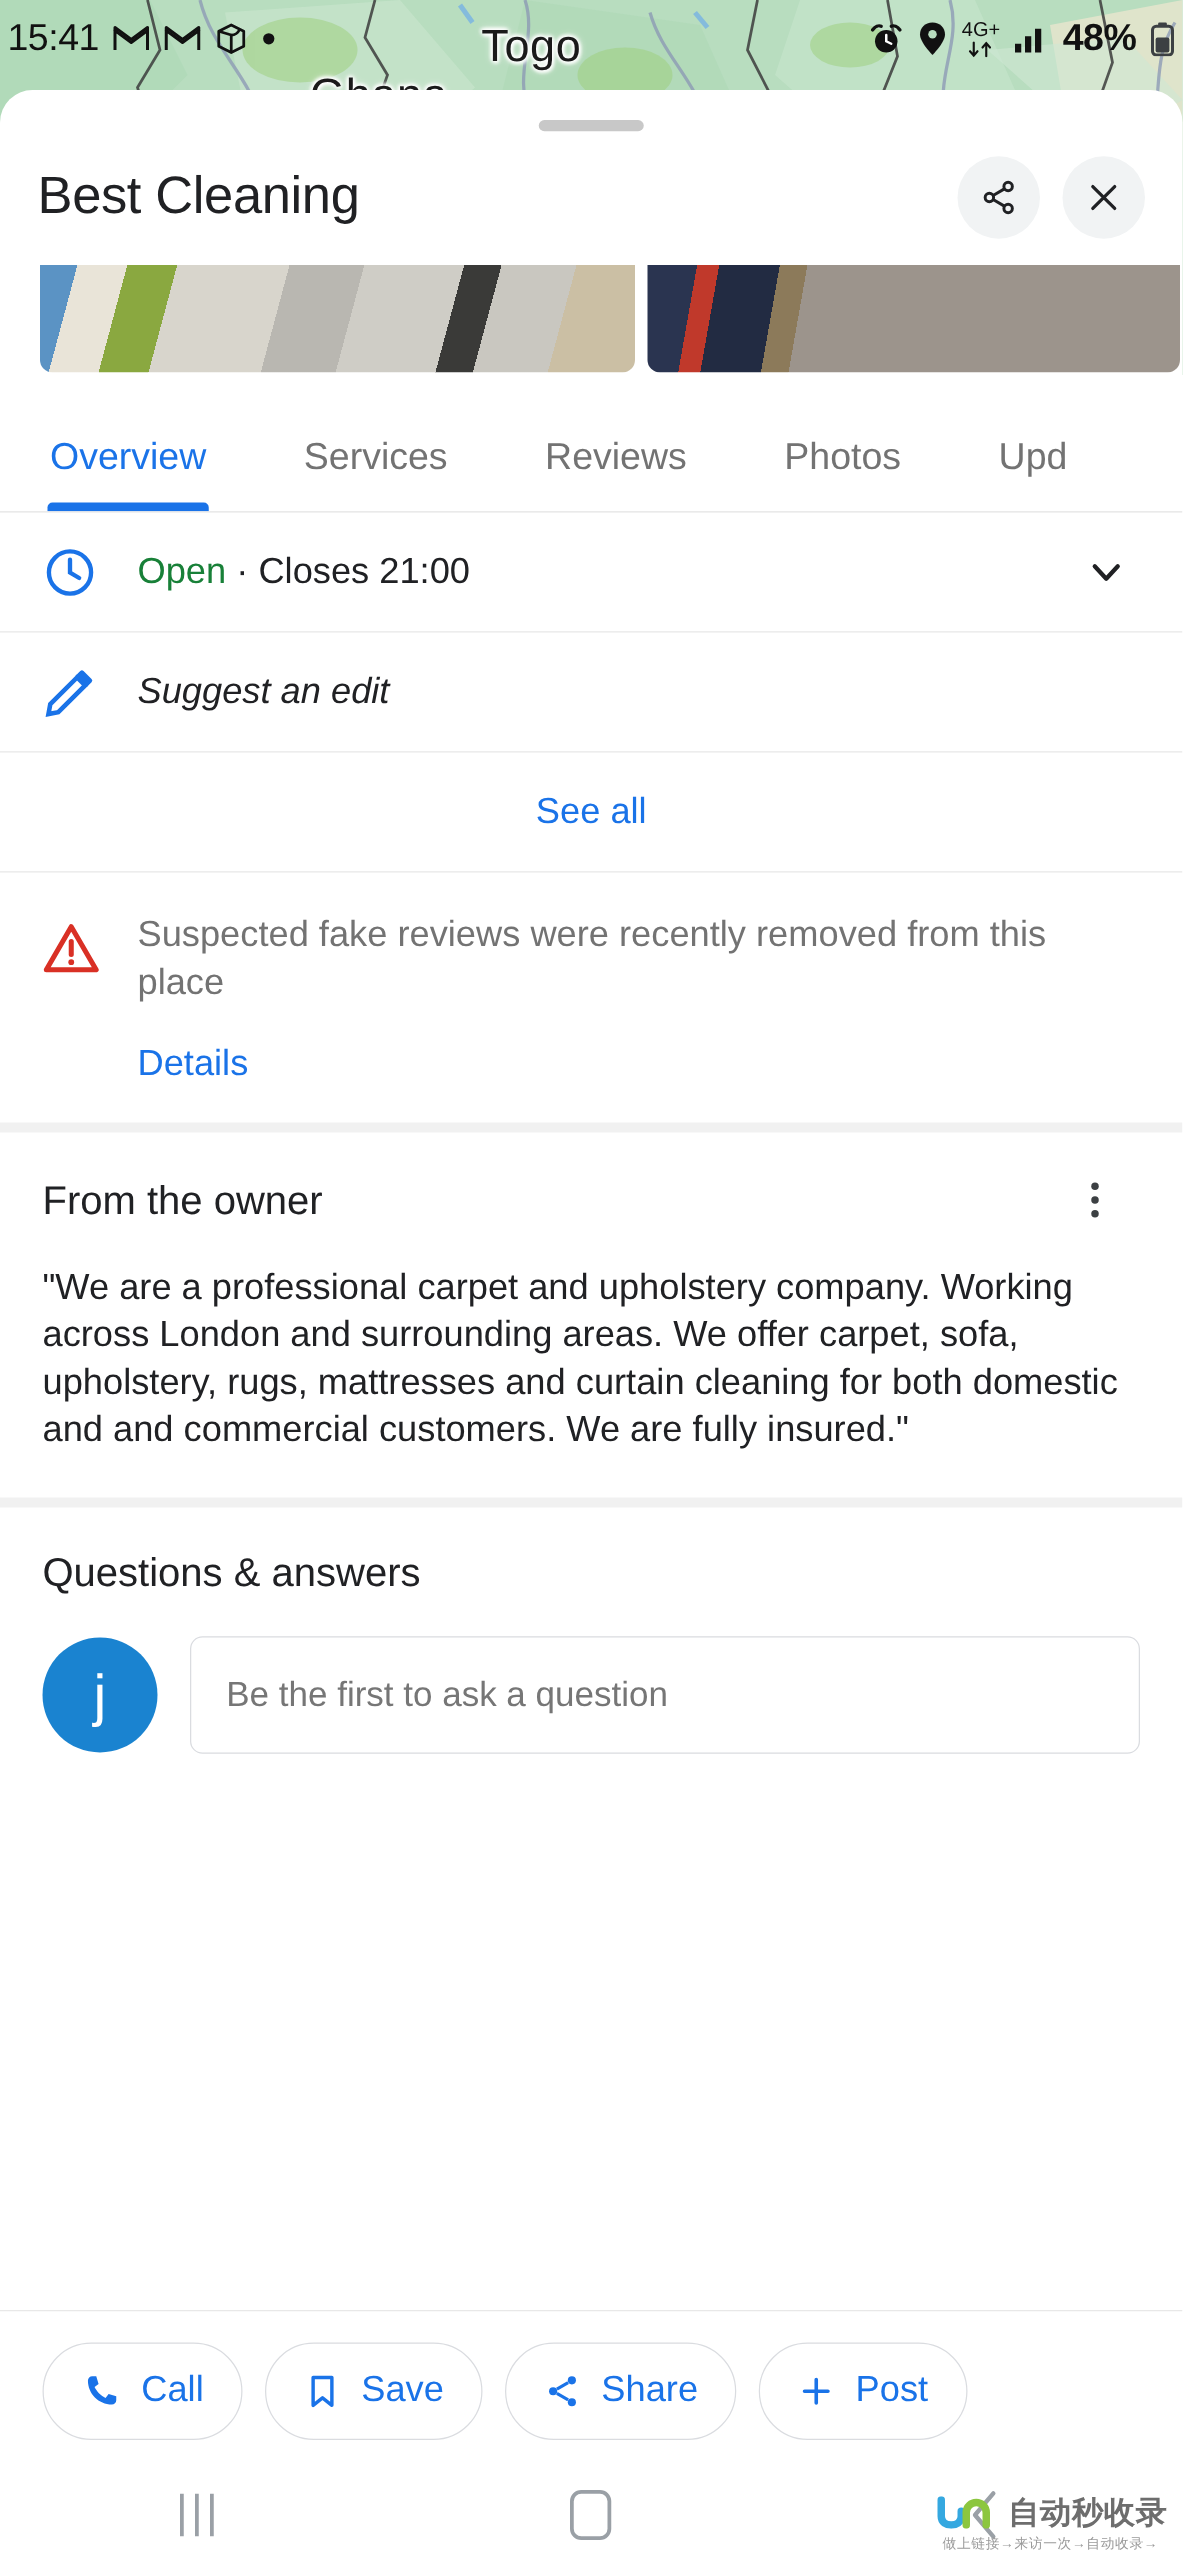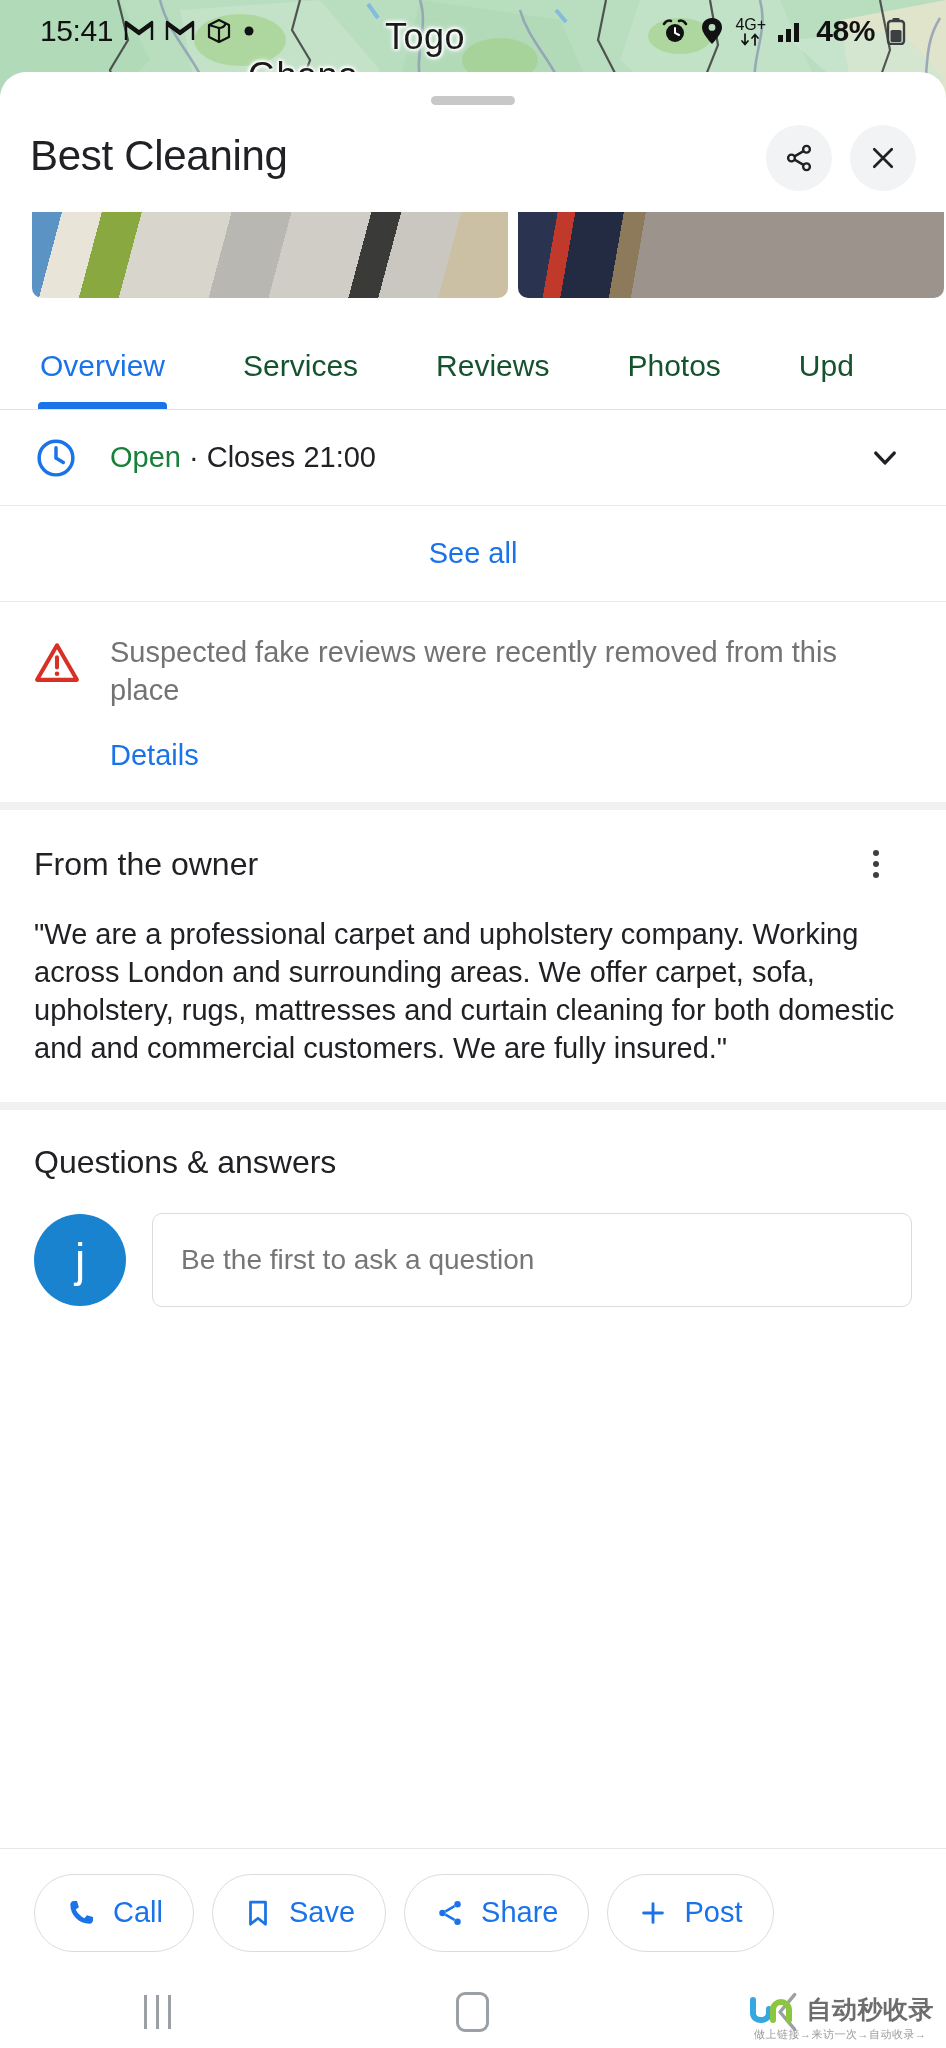--- a/index.html
+++ b/index.html
@@ -28,21 +28,21 @@
     text-shadow: 0 0 4px #fff, 0 0 4px #fff, 0 0 7px #fff, 1px 1px 3px #fff, -1px -1px 3px #fff;
   }
 
   
   #status-bar {
     position: absolute;
     top: 0; left: 0;
     width: 946px; height: 62px;
     display: flex;
     align-items: center;
-    padding: 0 40px;
+    padding: 0 6px;
     z-index: 20;
   }
   #status-left {
     display: flex;
     align-items: center;
     gap: 11px;
   }
   #status-time {
     font-size: 30px;
     font-weight: 400;
@@ -138,21 +138,21 @@
   #tab-bar {
     display: flex;
     align-items: flex-end;
     height: 112px;
     padding: 0 40px;
     border-bottom: 1px solid #e3e3e3;
     overflow: hidden;
   }
   .tab {
     font-size: 30px;
-    color: #14532d;
+    color: #737373;
     padding: 0 0 26px 0;
     margin-right: 78px;
     position: relative;
     white-space: nowrap;
     cursor: pointer;
   }
   .tab.active { color: #1a73e8; font-weight: 500; }
   .tab.active::after {
     content: "";
     position: absolute;
@@ -527,20 +527,29 @@
       <span class="open-word">Open</span>
       <span>· Closes 21:00</span>
     </div>
     <div class="chev">
       <svg width="34" height="34" viewBox="0 0 24 24">
         <path d="M5.5 8.5 L12 15.5 L18.5 8.5" fill="none" stroke="#202124" stroke-width="2.4" stroke-linecap="round" stroke-linejoin="round"></path>
       </svg>
     </div>
   </div>
 
+  <div class="info-row">
+    <div class="row-icon">
+      <svg width="44" height="44" viewBox="0 0 24 24">
+        <path d="M3.4 17.1 L15.1 5.4 L18.6 8.9 L6.9 20.6 L2.6 21.4 Z" fill="none" stroke="#1a73e8" stroke-width="2"></path>
+        <path d="M15.1 5.4 L17.2 3.3 L20.7 6.8 L18.6 8.9" fill="#1a73e8" stroke="#1a73e8" stroke-width="2" stroke-linejoin="round"></path>
+      </svg>
+    </div>
+    <div class="row-text italic-text">Suggest an edit</div>
+  </div>
 
   <div id="see-all-row">
     <span id="see-all-label">See all</span>
   </div>
 
   <div id="warning-block">
     <div id="warn-icon-wrap">
       <svg width="46" height="46" viewBox="0 0 24 24">
         <path d="M12 2.8 L22.4 20.8 L1.6 20.8 Z" fill="none" stroke="#d93025" stroke-width="2.1" stroke-linejoin="round"></path>
         <path d="M12 9 L12 14.4" stroke="#d93025" stroke-width="2.1" stroke-linecap="round"></path>

